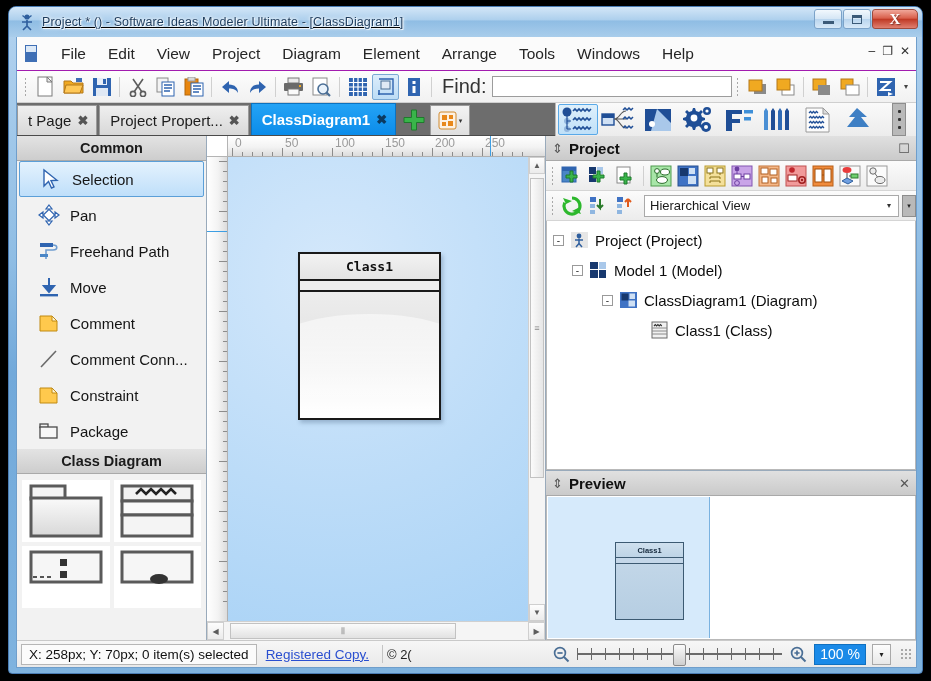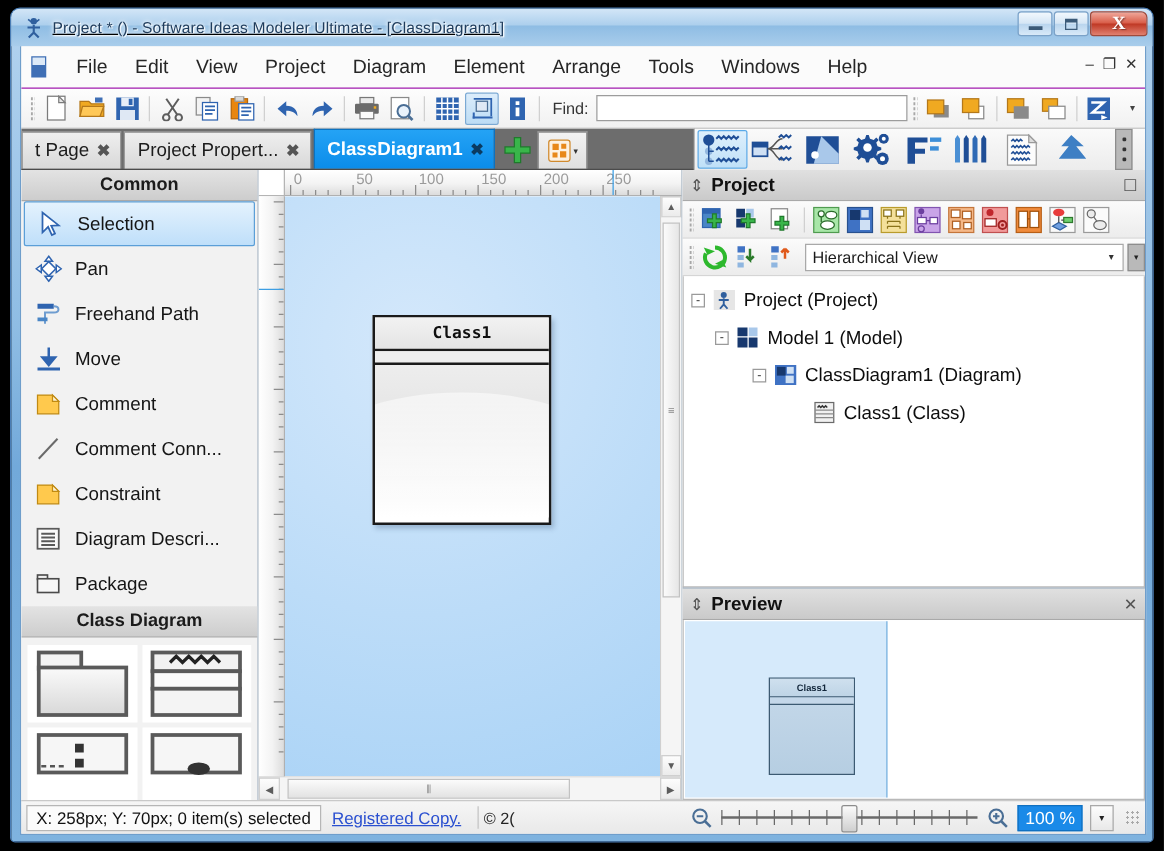--- a/index.html
+++ b/index.html
@@ -128,21 +128,21 @@
     width: 27px; height: 26px;
     display:flex;align-items:center;justify-content:center;
     border:1px solid transparent;border-radius:2px;
     flex: none; cursor: default;
   }
   .tb-btn.active {
     border-color:#7aa9d4;
     background: linear-gradient(180deg,#dcedfb,#bcdcf5);
   }
   .tb-sep { width:1px;height:20px;background:#d0d0d0;margin:0 3px;flex:none; }
-  #find-label { font-size:13px;color:#333;margin:0 5px 0 6px; }
+  #find-label { font-size:20px;color:#333;margin:0 5px 0 6px; }
   #find-input {
     height:21px; width:249px;
     border:1px solid #9c9c9c; background:#fff;
     font-size:12px; padding:0 4px; outline:none;
     font-family:"Liberation Sans", sans-serif;
   }
   #tb-overflow {
     width:12px;height:24px;display:flex;align-items:center;justify-content:center;
     font-size:8px;color:#444;margin-left:auto;flex:none;
   }
@@ -243,21 +243,21 @@
     height: 25px; flex:none;
     background: linear-gradient(180deg,#e3e3e3,#cdcdcd);
     border-bottom:1px solid #a9a9a9;
     display:flex;align-items:center;justify-content:center;
     font-size:14.5px;font-weight:bold;color:#1b1b1b;
     cursor:default;
   }
   .tbx-item {
     height:36px;flex:none;
     display:flex;align-items:center;gap:9px;
-    padding-left:9px;
+    padding-left:19px;
     font-size:15px;color:#151515;
     cursor:default;
     border:1px solid transparent;
   }
   .tbx-item.selected {
     background: linear-gradient(180deg,#e4f2fd,#bfdffa);
     border:1px solid #5b9fd8;
     border-radius:2px;
     margin: 0 2px;
   }
@@ -874,31 +874,20 @@
           <span>Comment Conn...</span>
         </div>
         <div class="tbx-item">
           <span class="tbx-ico">
             <svg width="22" height="22">
                 <path d="M2 4 h12 l5 5 v10 H2z" fill="#ffc94d" stroke="#c08a13"></path>
                 <path d="M14 4 l5 5 h-5z" fill="#fff3cf" stroke="#c08a13"></path>
               </svg>
           </span>
           <span>Constraint</span>
-        </div>
-        <div class="tbx-item">
-          <span class="tbx-ico">
-            <svg width="22" height="22">
-                <rect x="2" y="3" width="17" height="16" fill="#fbfbfb" stroke="#5a5a5a" stroke-width="1.4"></rect>
-                <g stroke="#5a5a5a" stroke-width="1.5">
-                  <path d="M5 7h11M5 10h11M5 13h11M5 16h11"></path>
-                </g>
-              </svg>
-          </span>
-          <span>Diagram Descri...</span>
         </div>
         <div class="tbx-item">
           <span class="tbx-ico">
             <svg width="22" height="22">
                 <rect x="2" y="4" width="8" height="3.5" fill="#f0f0f0" stroke="#4a4a4a" stroke-width="1.3"></rect>
                 <rect x="2" y="7" width="17" height="11" fill="#f7f7f7" stroke="#4a4a4a" stroke-width="1.3"></rect>
               </svg>
           </span>
           <span>Package</span>
         </div>

